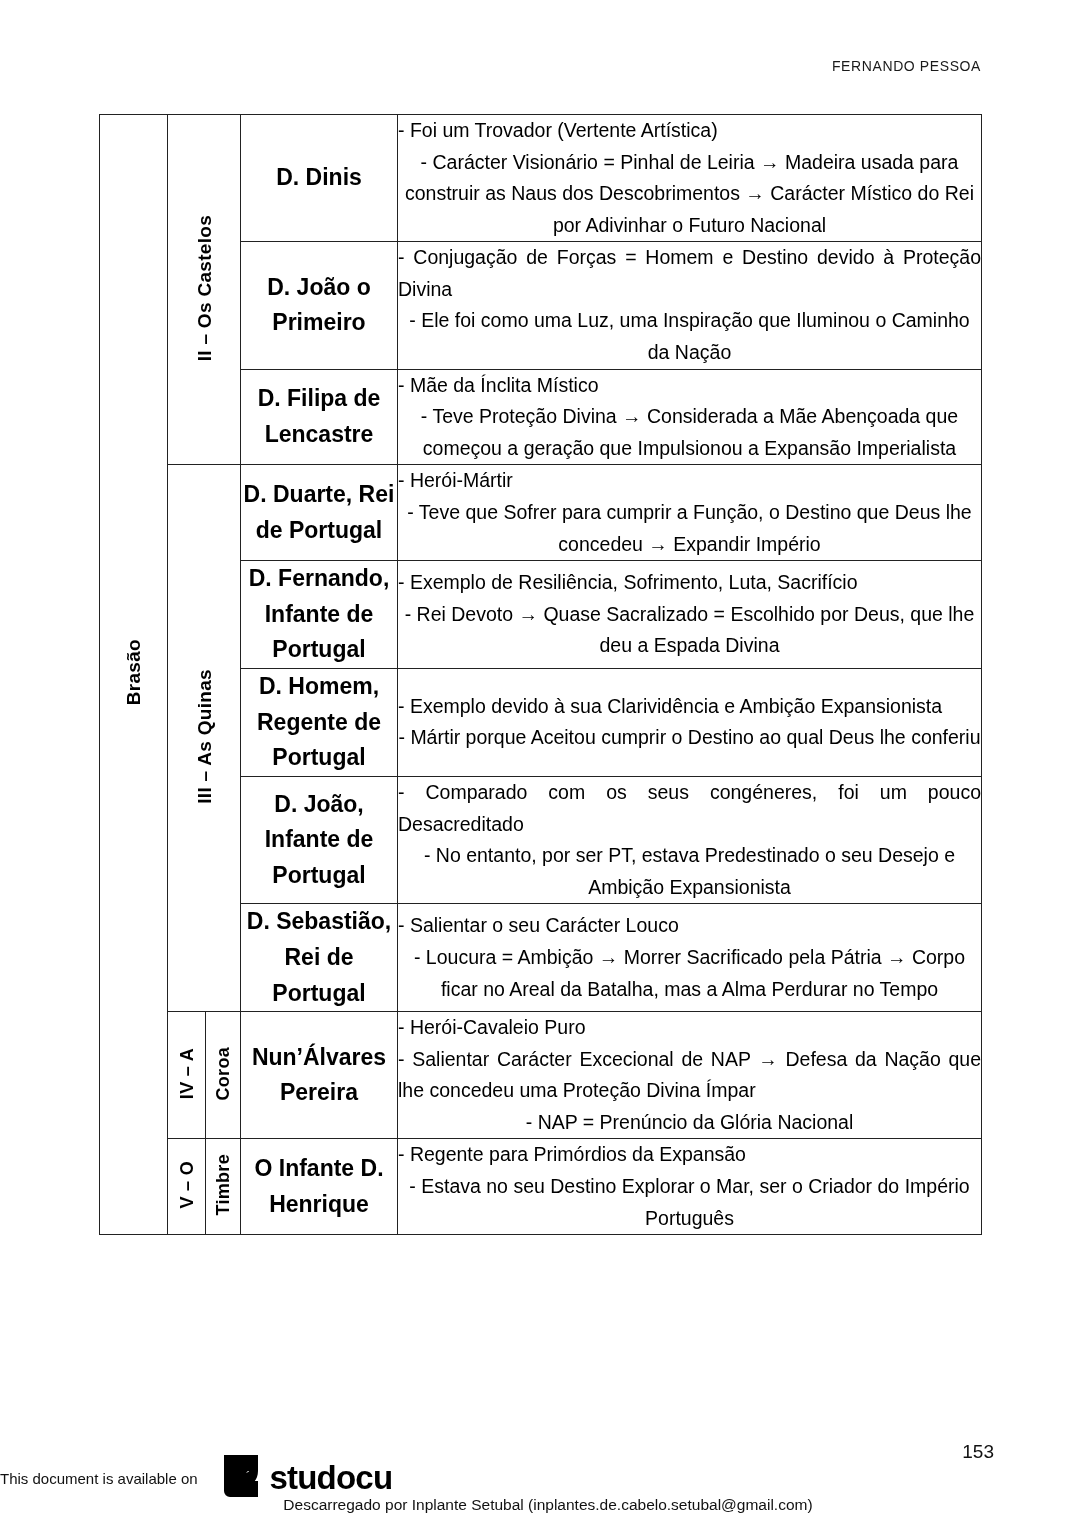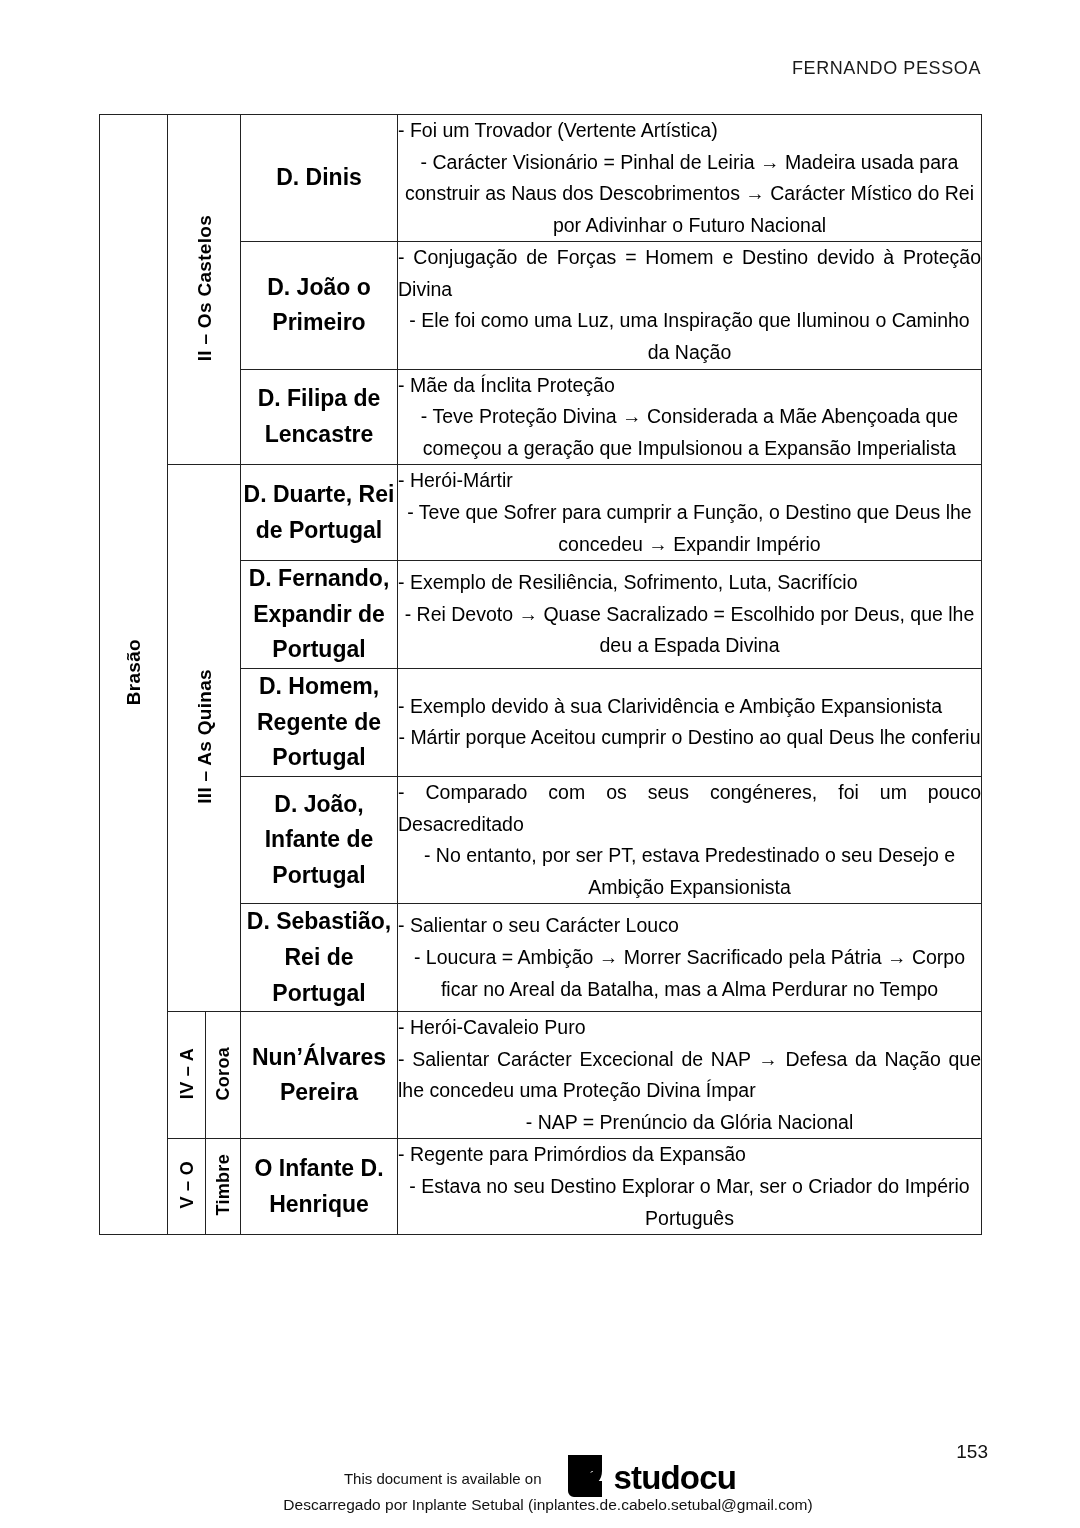--- a/index.html
+++ b/index.html
@@ -14,21 +14,21 @@
     font-family: "Liberation Sans", sans-serif;
     color: #000000;
     overflow: hidden;
   }
 
   
   .page-header {
     position: absolute;
     top: 58px;
     right: 99px;
-    font-size: 18px;
+    font-size: 14px;
     letter-spacing: 0.6px;
     color: #1a1a1a;
     white-space: nowrap;
   }
 
   
   .table-wrap {
     position: absolute;
     top: 114px;
     left: 99px;
@@ -91,30 +91,30 @@
     margin: 0;
   }
   .desc p.last {
     text-align: center;
   }
 
   
   .page-number {
     position: absolute;
     top: 1441px;
-    right: 92px;
+    right: 86px;
     font-size: 19px;
     color: #111;
   }
   .studocu-bar {
     position: absolute;
     top: 1455px;
     left: 0;
     width: 1080px;
-    text-align: center;
+    text-align: left;
     white-space: nowrap;
   }
   .studocu-avail {
     font-size: 15px;
     color: #111;
     vertical-align: middle;
     font-family: "Liberation Sans", sans-serif;
   }
   .studocu-logo-mark {
     display: inline-block;
@@ -173,38 +173,38 @@
     <td class="figure">D. João o Primeiro</td>
     <td class="desc">
       <p>- Conjugação de Forças = Homem e Destino devido à Proteção Divina</p>
       <p class="last">- Ele foi como uma Luz, uma Inspiração que Iluminou o Caminho da Nação</p>
     </td>
   </tr>
 
   <tr>
     <td class="figure">D. Filipa de Lencastre</td>
     <td class="desc">
-      <p>- Mãe da Ínclita Proteção</p>
+      <p>- Mãe da Ínclita Místico</p>
       <p class="last">- Teve Proteção Divina → Considerada a Mãe Abençoada que começou a geração que Impulsionou a Expansão Imperialista</p>
     </td>
   </tr>
 
   <tr>
     <td class="vcell" colspan="2" rowspan="5">
       <span class="vtext">III – As Quinas</span>
     </td>
     <td class="figure">D. Duarte, Rei de Portugal</td>
     <td class="desc">
       <p>- Herói-Mártir</p>
       <p class="last">- Teve que Sofrer para cumprir a Função, o Destino que Deus lhe concedeu → Expandir Império</p>
     </td>
   </tr>
 
   <tr>
-    <td class="figure">D. Fernando, Expandir de Portugal</td>
+    <td class="figure">D. Fernando, Infante de Portugal</td>
     <td class="desc">
       <p>- Exemplo de Resiliência, Sofrimento, Luta, Sacrifício</p>
       <p class="last">- Rei Devoto → Quase Sacralizado = Escolhido por Deus, que lhe deu a Espada Divina</p>
     </td>
   </tr>
 
   <tr>
     <td class="figure">D. Homem, Regente de Portugal</td>
     <td class="desc">
       <p>- Exemplo devido à sua Clarividência e Ambição Expansionista</p>

